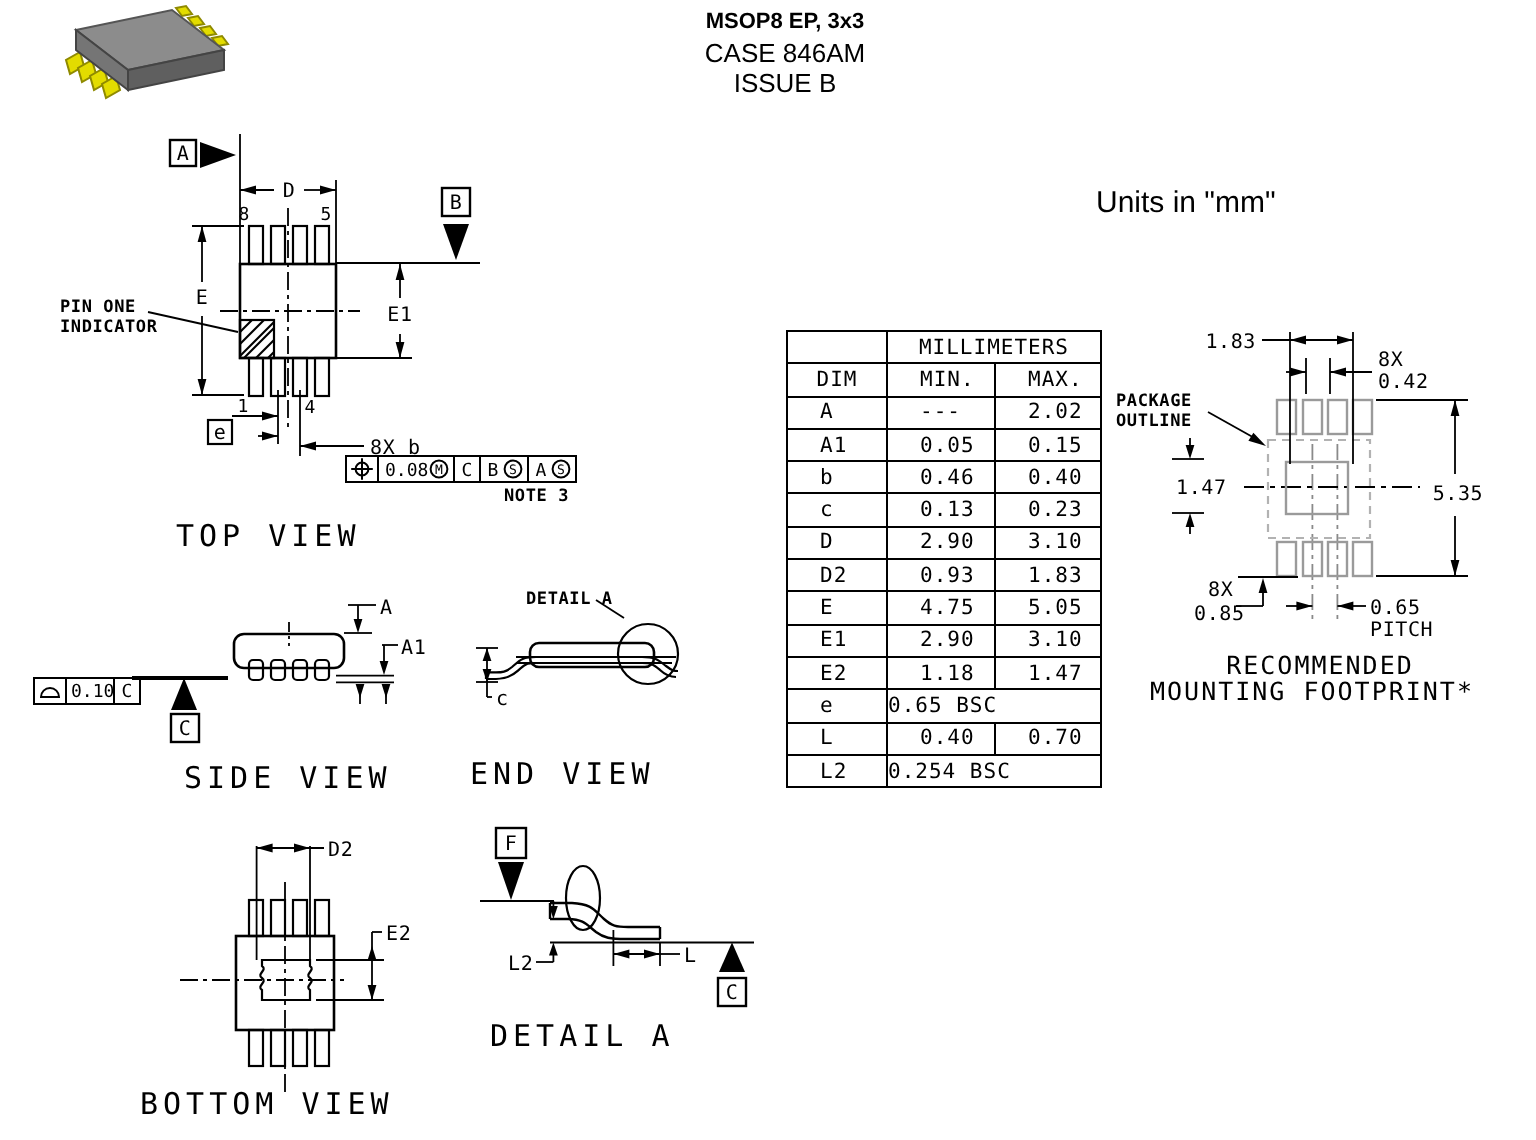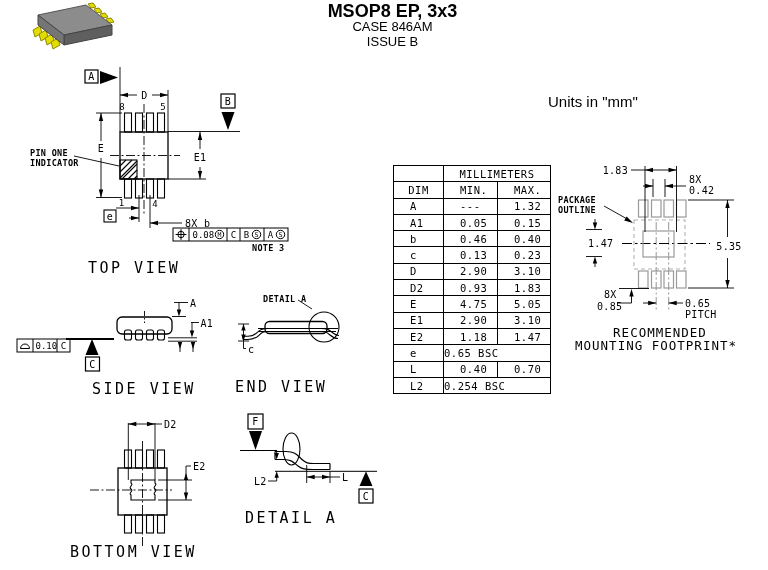--- a/index.html
+++ b/index.html
@@ -1,20 +1,20 @@
 <!DOCTYPE html>
 <html><head>
 <meta charset="utf-8">
 <style>
   html,body{margin:0;padding:0;background:#fff;}
   .canvas{position:relative;width:768px;height:570px;background:#fff;overflow:hidden;
           font-family:"DejaVu Sans Mono", monospace;}
   .title-block{position:absolute;left:260px;top:4px;width:265px;text-align:center;
                font-family:"Liberation Sans", sans-serif;color:#000;}
-  .title-block .t1{font-size:18px;font-weight:bold;line-height:15px;}
+  .title-block .t1{font-size:11px;font-weight:bold;line-height:15px;}
   .title-block .t2{font-size:13px;line-height:15px;}
   .units-note{position:absolute;left:548px;top:93px;font-family:"Liberation Sans", sans-serif;
               font-size:15px;color:#000;}
   
   table.dims{position:absolute;left:393px;top:165px;border-collapse:collapse;
              table-layout:fixed;background:#fff;}
   table.dims td{border:1px solid #000;height:15.3px;padding:0 0 0 16px;
                 font-family:"DejaVu Sans Mono", monospace;font-size:10.5px;
                 letter-spacing:0.5px;color:#000;white-space:nowrap;}
   table.dims td.c0{width:33px;}
@@ -52,21 +52,21 @@
           <td class="hdr" colspan="2">MILLIMETERS</td>
         </tr>
     <tr>
           <td class="c0 hdr">DIM</td>
         <td class="c1">MIN.</td>
         <td class="c2">MAX.</td>
         </tr>
     <tr>
           <td>A</td>
           <td>---</td>
-          <td>1.32</td>
+          <td>2.02</td>
         </tr>
     <tr>
           <td>A1</td>
           <td>0.05</td>
           <td>0.15</td>
         </tr>
     <tr>
           <td>b</td>
           <td>0.46</td>
           <td>0.40</td>

